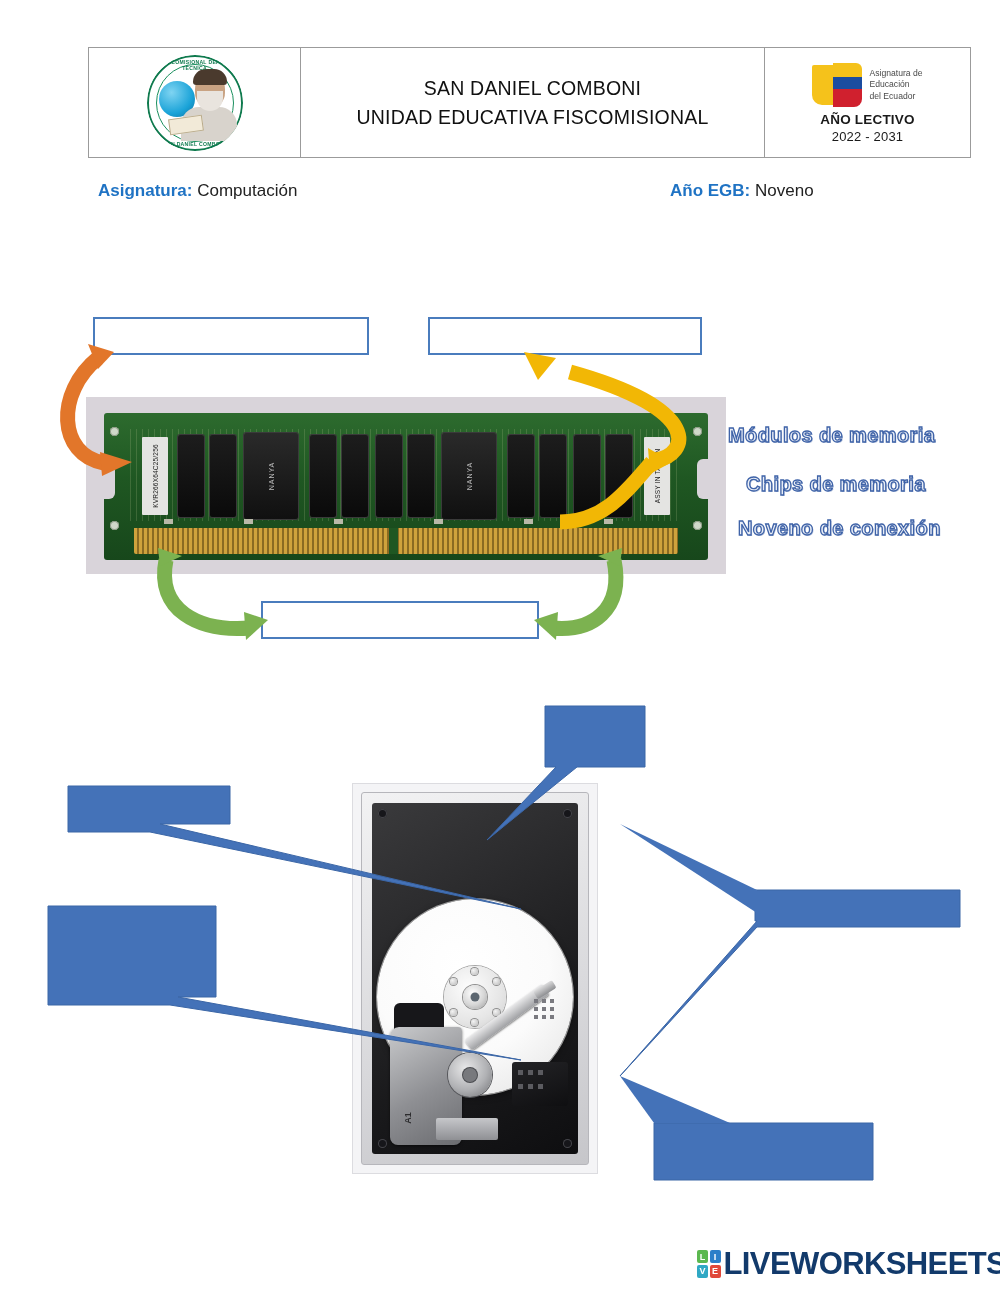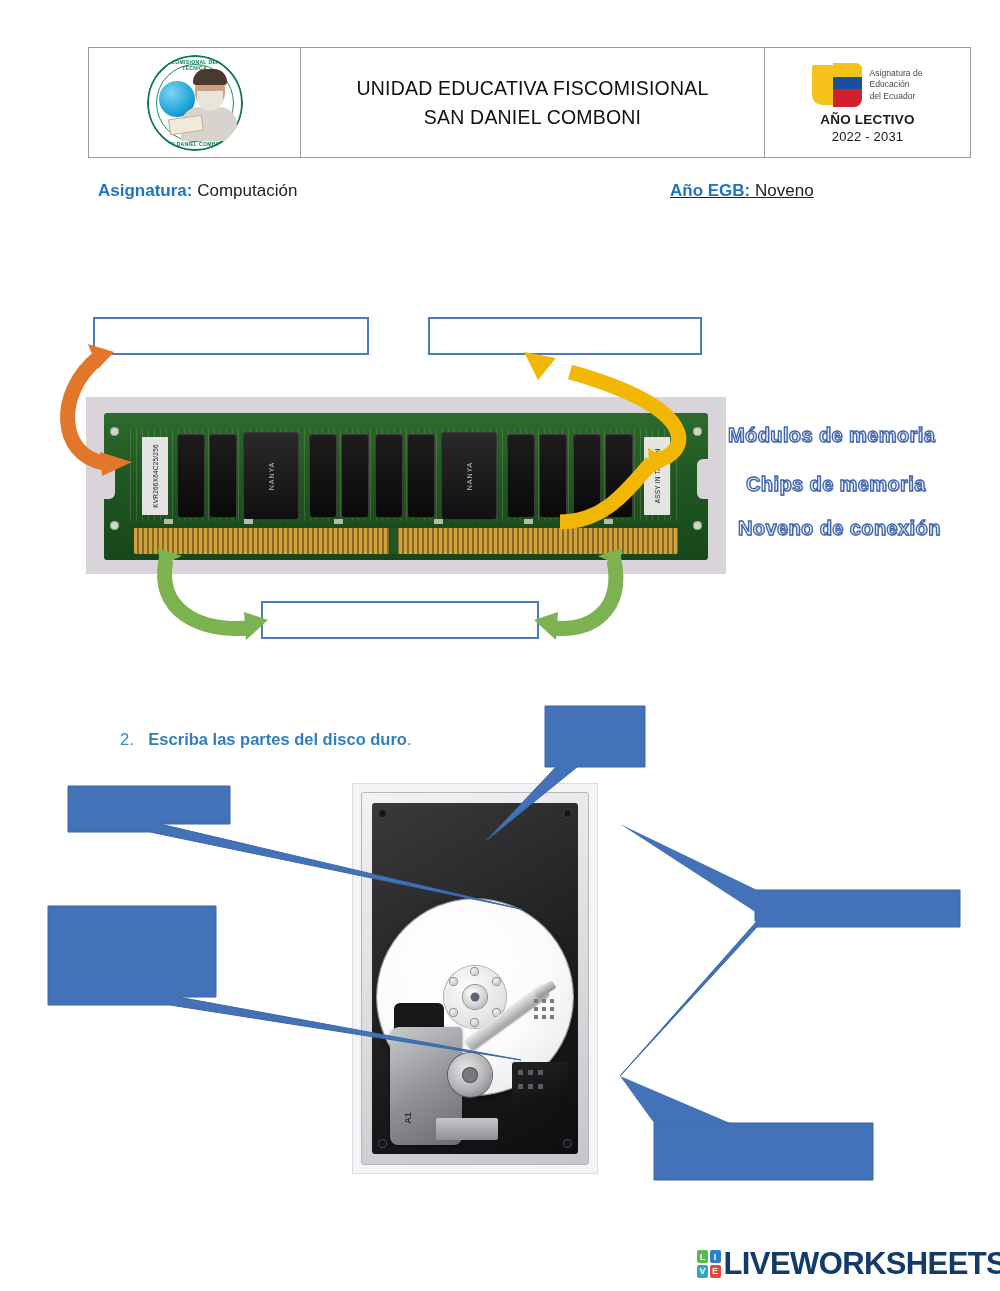--- a/index.html
+++ b/index.html
@@ -75,21 +75,21 @@
   .anio-lectivo { font-size:13.5px; font-weight:700; color:#1a1a1a; margin-top:5px; letter-spacing:.2px;}
   .anio-range { font-size:13px; color:#1a1a1a; margin-top:2px; letter-spacing:.2px;}
 
   
   .parcial {
     position:absolute; left:0; top:157px; width:1000px; text-align:center;
     font-size:16.5px; font-weight:700; color:#1f73c4;
   }
   .meta-row { position:absolute; left:0; top:181px; width:844px; height:26px; }
   .meta-asig { position:absolute; left:98px; top:0; font-size:17px; color:#222; }
-  .meta-anio { position:absolute; left:670px; top:0; font-size:17px; color:#222;text-decoration:underline; }
+  .meta-anio { position:absolute; left:670px; top:0; font-size:17px; color:#222; }
   .meta-lbl { color:#1f73c4; font-weight:700; }
 
   
   .q-line { position:absolute; font-size:16.5px; color:#2f7ec4; }
   .q-num { position:absolute; font-weight:400; color:#3f86c8; }
   .q-text { font-weight:700; color:#2f7ec4; }
   .q-dot { font-weight:400; color:#3f86c8; }
 
   
   .ansbox {
@@ -252,22 +252,22 @@
         <div class="crest-head"></div>
         <div class="crest-hair"></div>
         <div class="crest-beard"></div>
         <div class="crest-book"></div>
         <div class="crest-txt-top">U. E. FISCOMISIONAL DEPORTIVO TÉCNICA</div>
         <div class="crest-txt-bot">"SAN DANIEL COMBONI"</div>
       </div>
     </div>
 
     <div class="hdr-cell hdr-title">
+      <div class="school-title">SAN DANIEL COMBONI</div>
       <div class="school-title">UNIDAD EDUCATIVA FISCOMISIONAL</div>
-      <div class="school-title">SAN DANIEL COMBONI</div>
     </div>
 
     <div class="hdr-cell hdr-min">
       <div class="min-row">
         <div class="min-book">
           <div class="pg-y"></div>
           <div class="flag">
             <div class="f-y"></div>
               <div class="f-b"></div>
               <div class="f-r"></div>
@@ -346,24 +346,20 @@
 
       <div class="ram-goldrow"></div>
       <div class="ram-gap" style="left:285px;"></div>
     </div>
   </div>
 
   <div class="wordart" style="left:728px; top:424px;">Módulos de memoria</div>
   <div class="wordart" style="left:746px; top:473px;">Chips de memoria</div>
   <div class="wordart" style="left:738px; top:517px;">Noveno de conexión</div>
 
-  <div class="q-line" style="left:120px; top:730px;">
-    <span class="q-num" style="position:static;">2.</span>
-    <span class="q-text" style="margin-left:10px;">Escriba las partes del disco duro</span><span class="q-dot">.</span>
-  </div>
 
   <div class="hdd-photo">
     <div class="hdd-case">
       <div class="hdd-inner">
         <div class="hdd-corner" style="left:6px;  top:6px;"></div>
         <div class="hdd-corner" style="right:6px; top:6px;"></div>
         <div class="hdd-corner" style="left:6px;  bottom:6px;"></div>
         <div class="hdd-corner" style="right:6px; bottom:6px;"></div>
 
         <div class="hdd-platter">

